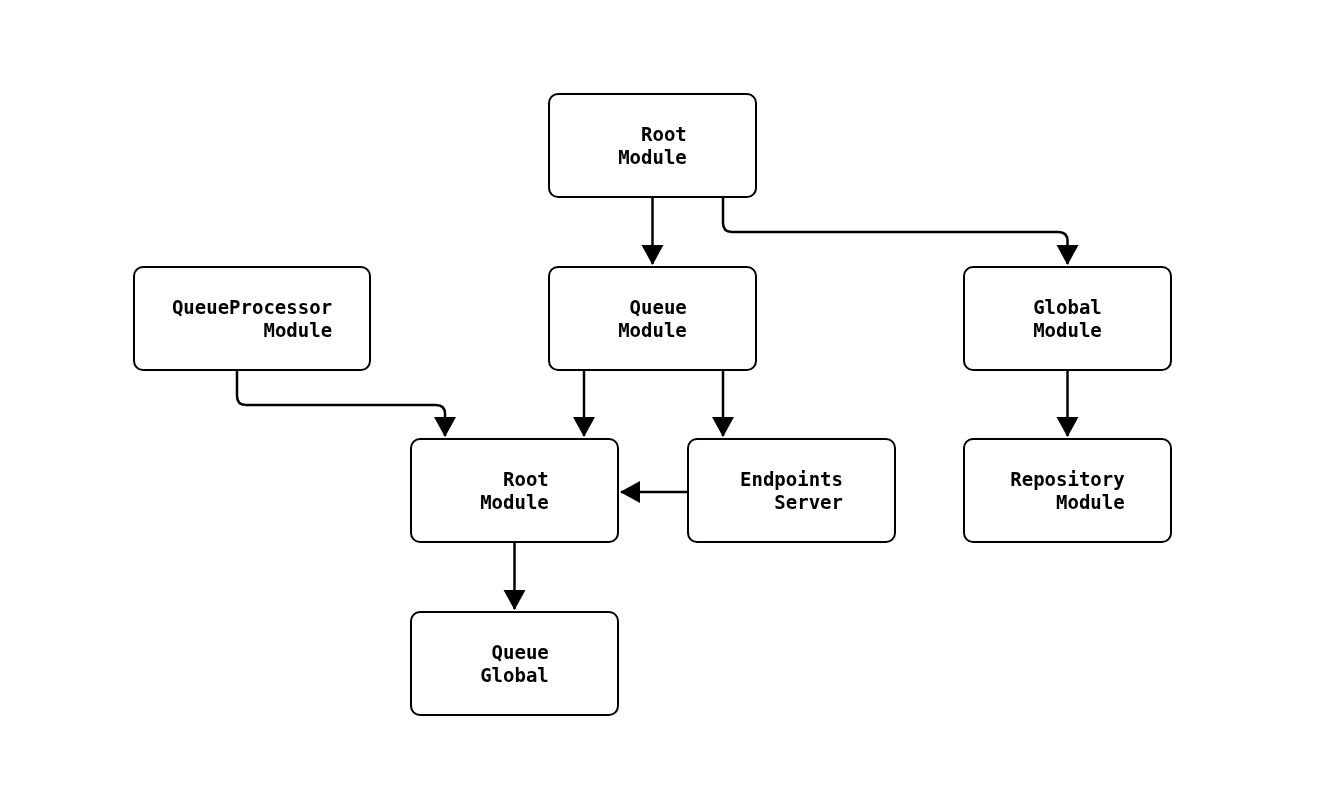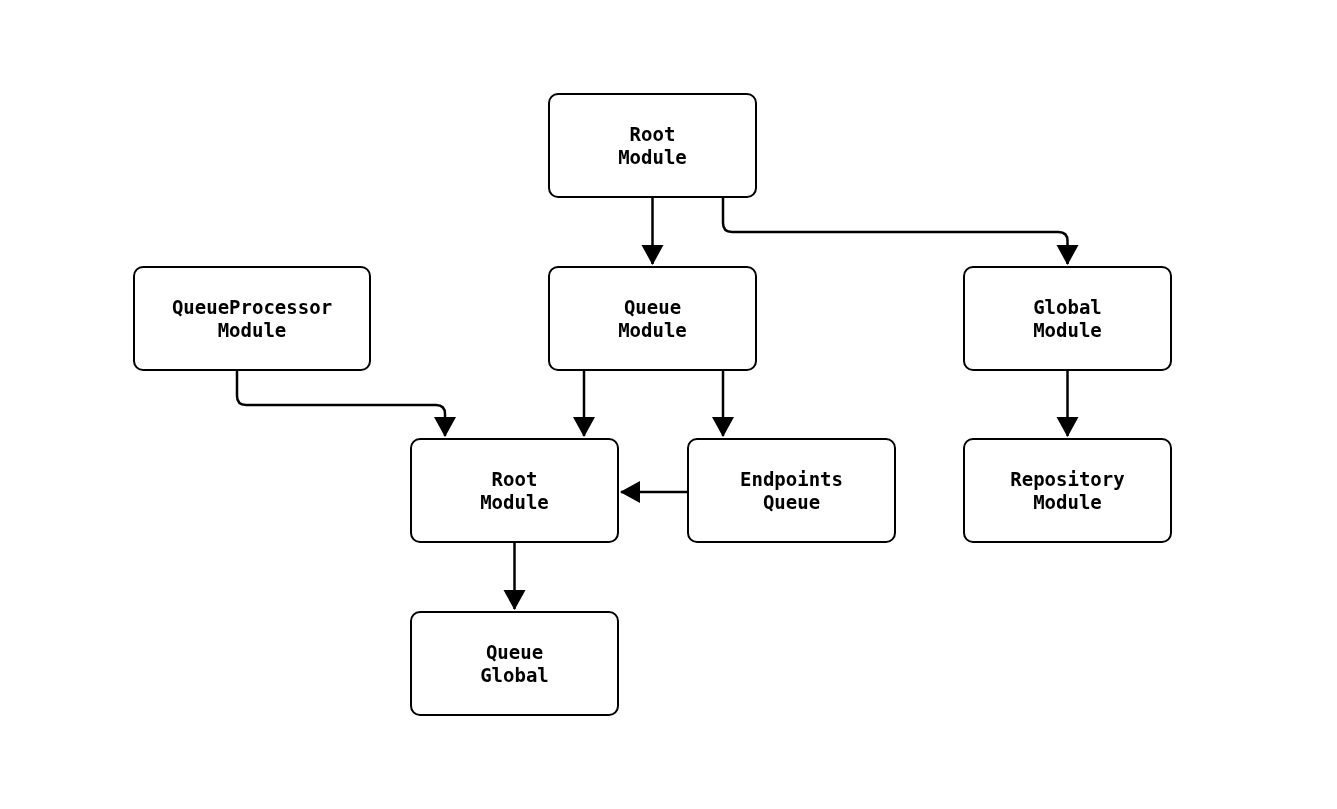--- a/index.html
+++ b/index.html
@@ -35,21 +35,21 @@
     border-radius: 10px;
     display: flex;
     align-items: center;
     justify-content: center;
   }
   .node .label {
     font-weight: bold;
     font-size: 19px;
     line-height: 23px;
     color: #000000;
-    text-align: center;
+    text-align: right;
     white-space: pre-line;
     letter-spacing: 0;
   }
 </style>
 </head>
 <body>
 
 <div class="canvas">
 
   <svg class="edges-layer" viewBox="0 0 1337 809" xmlns="http://www.w3.org/2000/svg">
@@ -96,21 +96,21 @@
 Module</span>
   </div>
 
   <div class="node" style="left:410px; top:438px; width:209px; height:105px">
     <span class="label">Root
 Module</span>
   </div>
 
   <div class="node" style="left:687px; top:438px; width:209px; height:105px">
     <span class="label">Endpoints
-Queue</span>
+Server</span>
   </div>
 
   <div class="node" style="left:963px; top:438px; width:209px; height:105px">
     <span class="label">Repository
 Module</span>
   </div>
 
   <div class="node" style="left:410px; top:611px; width:209px; height:105px">
     <span class="label">Queue
 Global</span>

